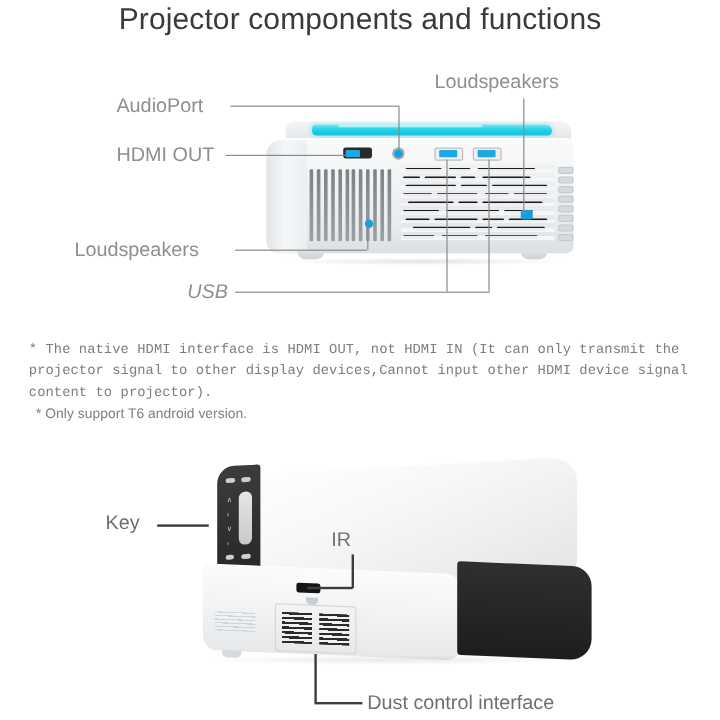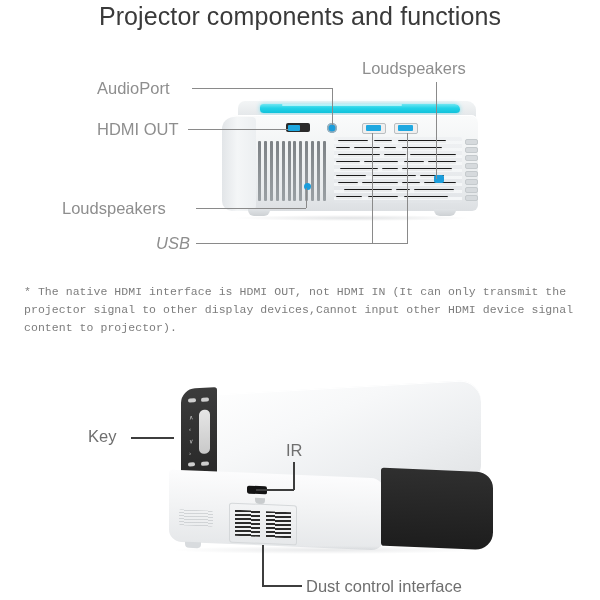--- a/index.html
+++ b/index.html
@@ -473,20 +473,21 @@
   <div class="leader v" style="left:306px; top:188px; height:20px;"></div>
 
   <div class="leader h" style="left:196px; top:243px; width:212px;"></div>
   <div class="leader v" style="left:372px; top:133px; height:110px;"></div>
   <div class="leader v" style="left:407px; top:133px; height:110px;"></div>
 
   <div class="leader v" style="left:436px; top:82px; height:97px;"></div>
 
   <div class="footnote" style="left:24px; top:283px; width:556px;font-family:Liberation Mono, monospace;">* The native HDMI interface is HDMI OUT, not HDMI IN  (It can only transmit the projector signal to other display devices,Cannot input other HDMI device signal content to projector).</div>
 
+  <div class="footnote" style="left:30px; top:337px; width:400px;">* Only support T6 android version.</div>
 
   <div class="proj2">
     <div class="p2-top"></div>
 
     <div class="p2-keypad">
       <div class="p2-key" style="left:7px;  top:10px; width:8px; height:4px;"></div>
       <div class="p2-key" style="left:20px; top:10px; width:8px; height:4px;"></div>
       <div class="p2-navpad"></div>
       <div class="p2-navglyph" style="left:8px; top:26px;">∧</div>
       <div class="p2-navglyph" style="left:8px; top:38px;">‹</div>
@@ -508,21 +509,21 @@
         <span></span>
           <span></span>
       </div>
     </div>
     <div class="p2-foot"></div>
     <div class="p2-shadow"></div>
   </div>
 
   <div class="callout-label dark" style="left:88px; top:428px;">Key</div>
 
-  <div class="callout-label dark" style="left:286px; top:442px;">IR</div>
+  <div class="callout-label dark" style="left:276px; top:442px;">IR</div>
 
   <div class="callout-label dark" style="left:306px; top:578px;text-align:center;">Dust control interface</div>
 
   <div class="leader dark h" style="left:131px; top:437px; width:43px;"></div>
 
   <div class="leader dark v" style="left:293px; top:462px; height:28px;"></div>
   <div class="leader dark h" style="left:256px; top:489px; width:38px;"></div>
 
   <div class="leader dark v" style="left:262px; top:545px; height:40px;"></div>
   <div class="leader dark h" style="left:262px; top:585px; width:40px;"></div>

